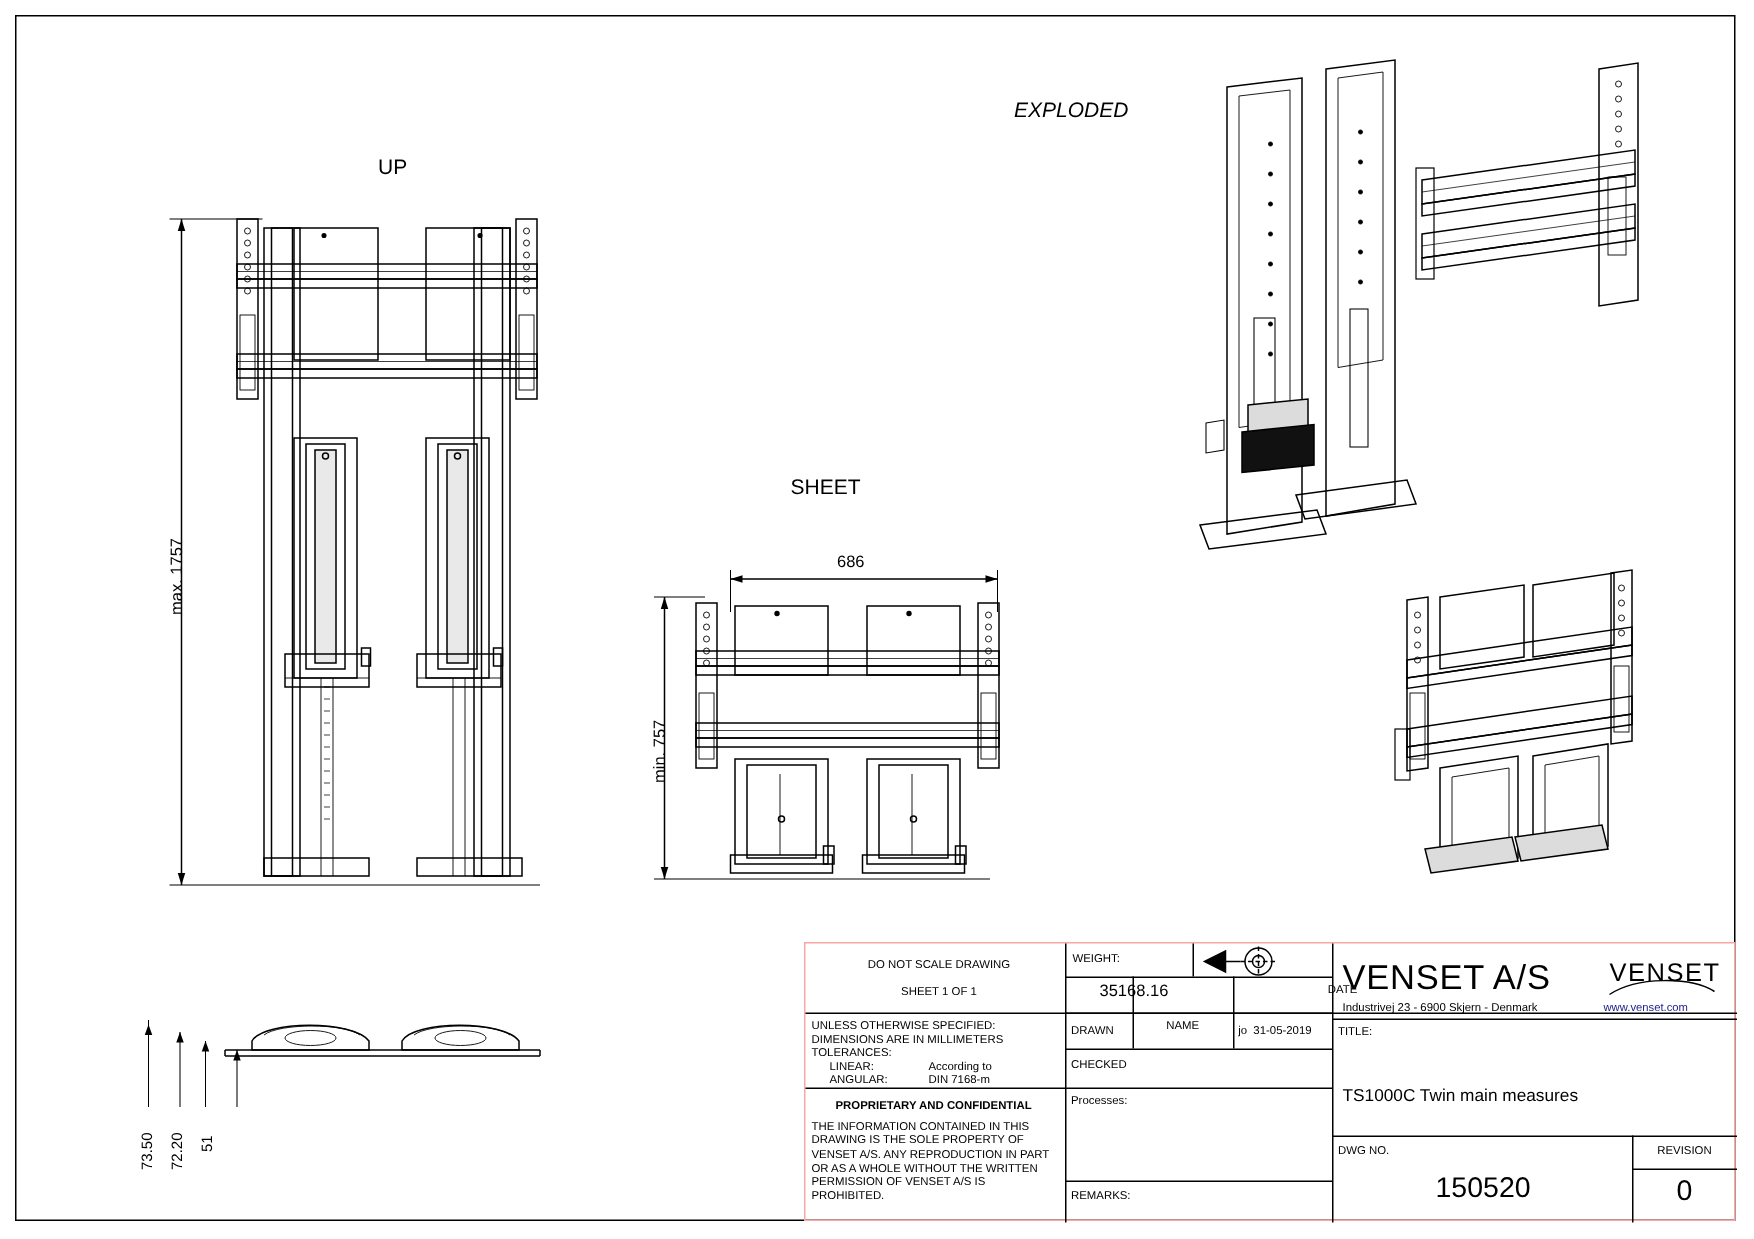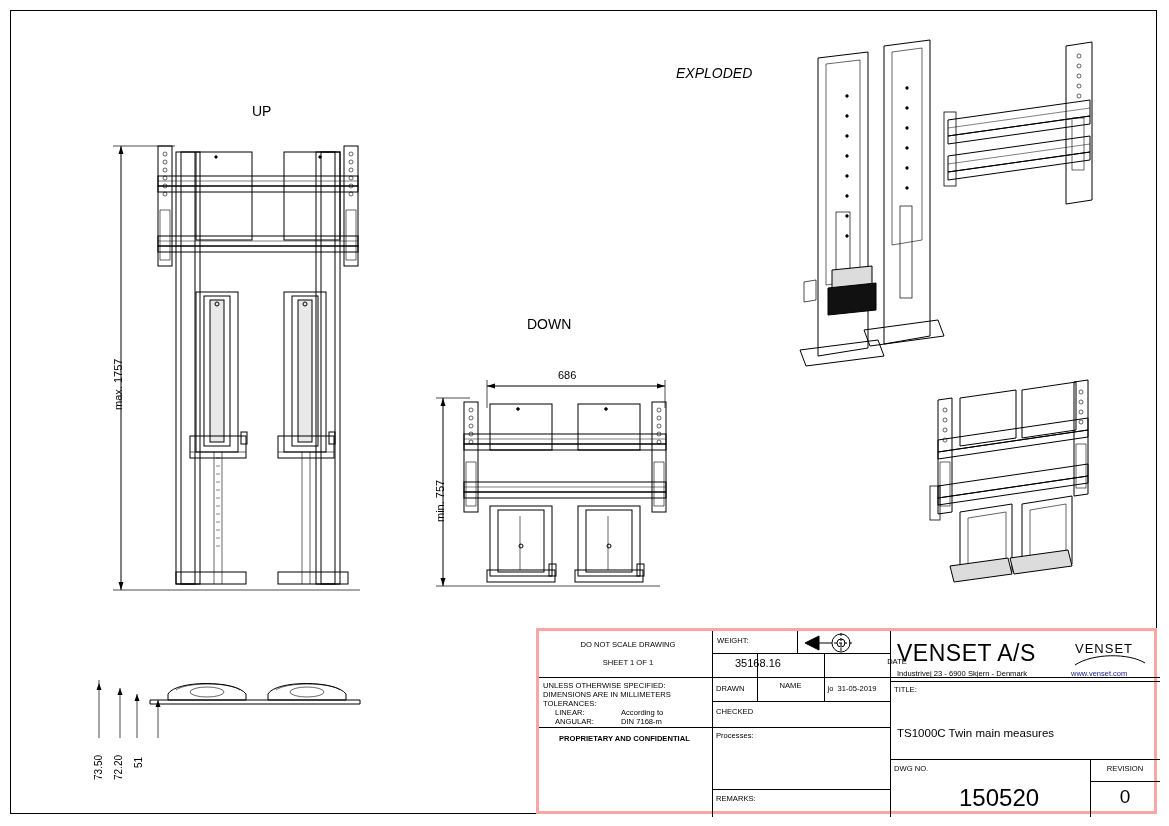--- a/index.html
+++ b/index.html
@@ -5,43 +5,43 @@
   html,body{margin:0;padding:0;background:#ffffff;}
   body{width:1169px;height:826px;font-family:"Liberation Sans",sans-serif;color:#000;overflow:hidden;}
   #sheet{position:relative;width:1169px;height:826px;background:#fff;}
   .frame{position:absolute;left:10px;top:10px;width:1147px;height:804px;border:1px solid #000;box-sizing:border-box;}
   .lbl{position:absolute;font-size:13px;color:#000;white-space:nowrap;}
   .lbl.big{font-size:14px;}
   .dimtxt{position:absolute;font-size:11px;white-space:nowrap;}
   .vert{transform:rotate(-90deg);transform-origin:left top;}
   svg{position:absolute;left:0;top:0;overflow:visible;}
   
-  .tb{position:absolute;left:536px;top:628px;width:621px;height:186px;border:3px solid #fca5a5;box-sizing:border-box;font-size:8px;}
+  .tb{position:absolute;left:536px;top:628px;width:621px;height:186px;border:1px solid #fca5a5;box-sizing:border-box;font-size:8px;}
   .tb div.cell{position:absolute;box-sizing:border-box;border:0 solid #000;}
   .tb .t{font-size:7.6px;line-height:1.22;}
   .tb .ttl{font-size:11.5px;}
   .tb .bold{font-weight:bold;}
   .ctr{text-align:center;}
   .venset{font-size:23px;letter-spacing:.5px;font-family:Liberation Sans, sans-serif;}
-  .dwgno{font-size:24px;}
+  .dwgno{font-size:19px;}
   .rev{font-size:19px;}
   .wt{font-size:11px;}
   .logo-box{position:absolute;}
-  .logo-word{font-size:13px;letter-spacing:1px;}
+  .logo-word{font-size:17px;letter-spacing:1px;}
   .url{font-size:7.5px;color:#1a1a8c;}
   .addr{font-size:7.6px;}
 </style>
 </head>
 <body>
 
 <div id="sheet">
   <div class="frame"></div>
 
   <div class="lbl big" style="left:252px;top:103px;">UP</div>
-  <div class="lbl big" style="left:527px;top:316px;">DOWN</div>
+  <div class="lbl big" style="left:527px;top:316px;">SHEET</div>
   <div class="lbl big" style="left:676px;top:65px;font-style:italic;">EXPLODED</div>
 
   <svg width="1169" height="826">
     <g stroke="#000" fill="none" stroke-width="1">
 
       <line x1="121" y1="146" x2="121" y2="590"></line>
       <line x1="113" y1="146" x2="175" y2="146" stroke-width="0.7"></line>
       <line x1="113" y1="590" x2="360" y2="590" stroke-width="0.7"></line>
       <path d="M121 146 l-2.5 8 l5 0 z" fill="#000" stroke="none"></path>
       <path d="M121 590 l-2.5 -8 l5 0 z" fill="#000" stroke="none"></path>
@@ -326,20 +326,21 @@
 
     <div class="t" style="position:absolute;left:4px;top:50px;">UNLESS OTHERWISE SPECIFIED:</div>
     <div class="t" style="position:absolute;left:4px;top:59px;">DIMENSIONS ARE IN MILLIMETERS</div>
     <div class="t" style="position:absolute;left:4px;top:68px;">TOLERANCES:</div>
     <div class="t" style="position:absolute;left:16px;top:77px;">LINEAR:</div>
     <div class="t" style="position:absolute;left:82px;top:77px;">According to</div>
     <div class="t" style="position:absolute;left:16px;top:86px;">ANGULAR:</div>
     <div class="t" style="position:absolute;left:82px;top:86px;">DIN 7168-m</div>
 
     <div class="t bold" style="position:absolute;left:20px;top:103px;">PROPRIETARY AND CONFIDENTIAL</div>
+    <div class="t" style="position:absolute;left:4px;top:117px;width:164px;">THE INFORMATION CONTAINED IN THIS DRAWING IS THE SOLE PROPERTY OF VENSET A/S.  ANY REPRODUCTION IN PART OR AS A WHOLE WITHOUT THE WRITTEN PERMISSION OF VENSET A/S IS PROHIBITED.</div>
 
     <div class="t" style="position:absolute;left:178px;top:5px;">WEIGHT:</div>
     <div class="wt" style="position:absolute;left:196px;top:26px;">35168.16</div>
 
     <svg style="position:absolute;left:260px;top:2px;" width="90" height="20">
       <g stroke="#000" fill="none" stroke-width="1">
         <path d="M6 10 L20 3 L20 17 Z" fill="#000"></path>
         <line x1="20" y1="10" x2="30" y2="10"></line>
         <circle cx="42" cy="10" r="9"></circle>
         <circle cx="42" cy="10" r="4"></circle>

